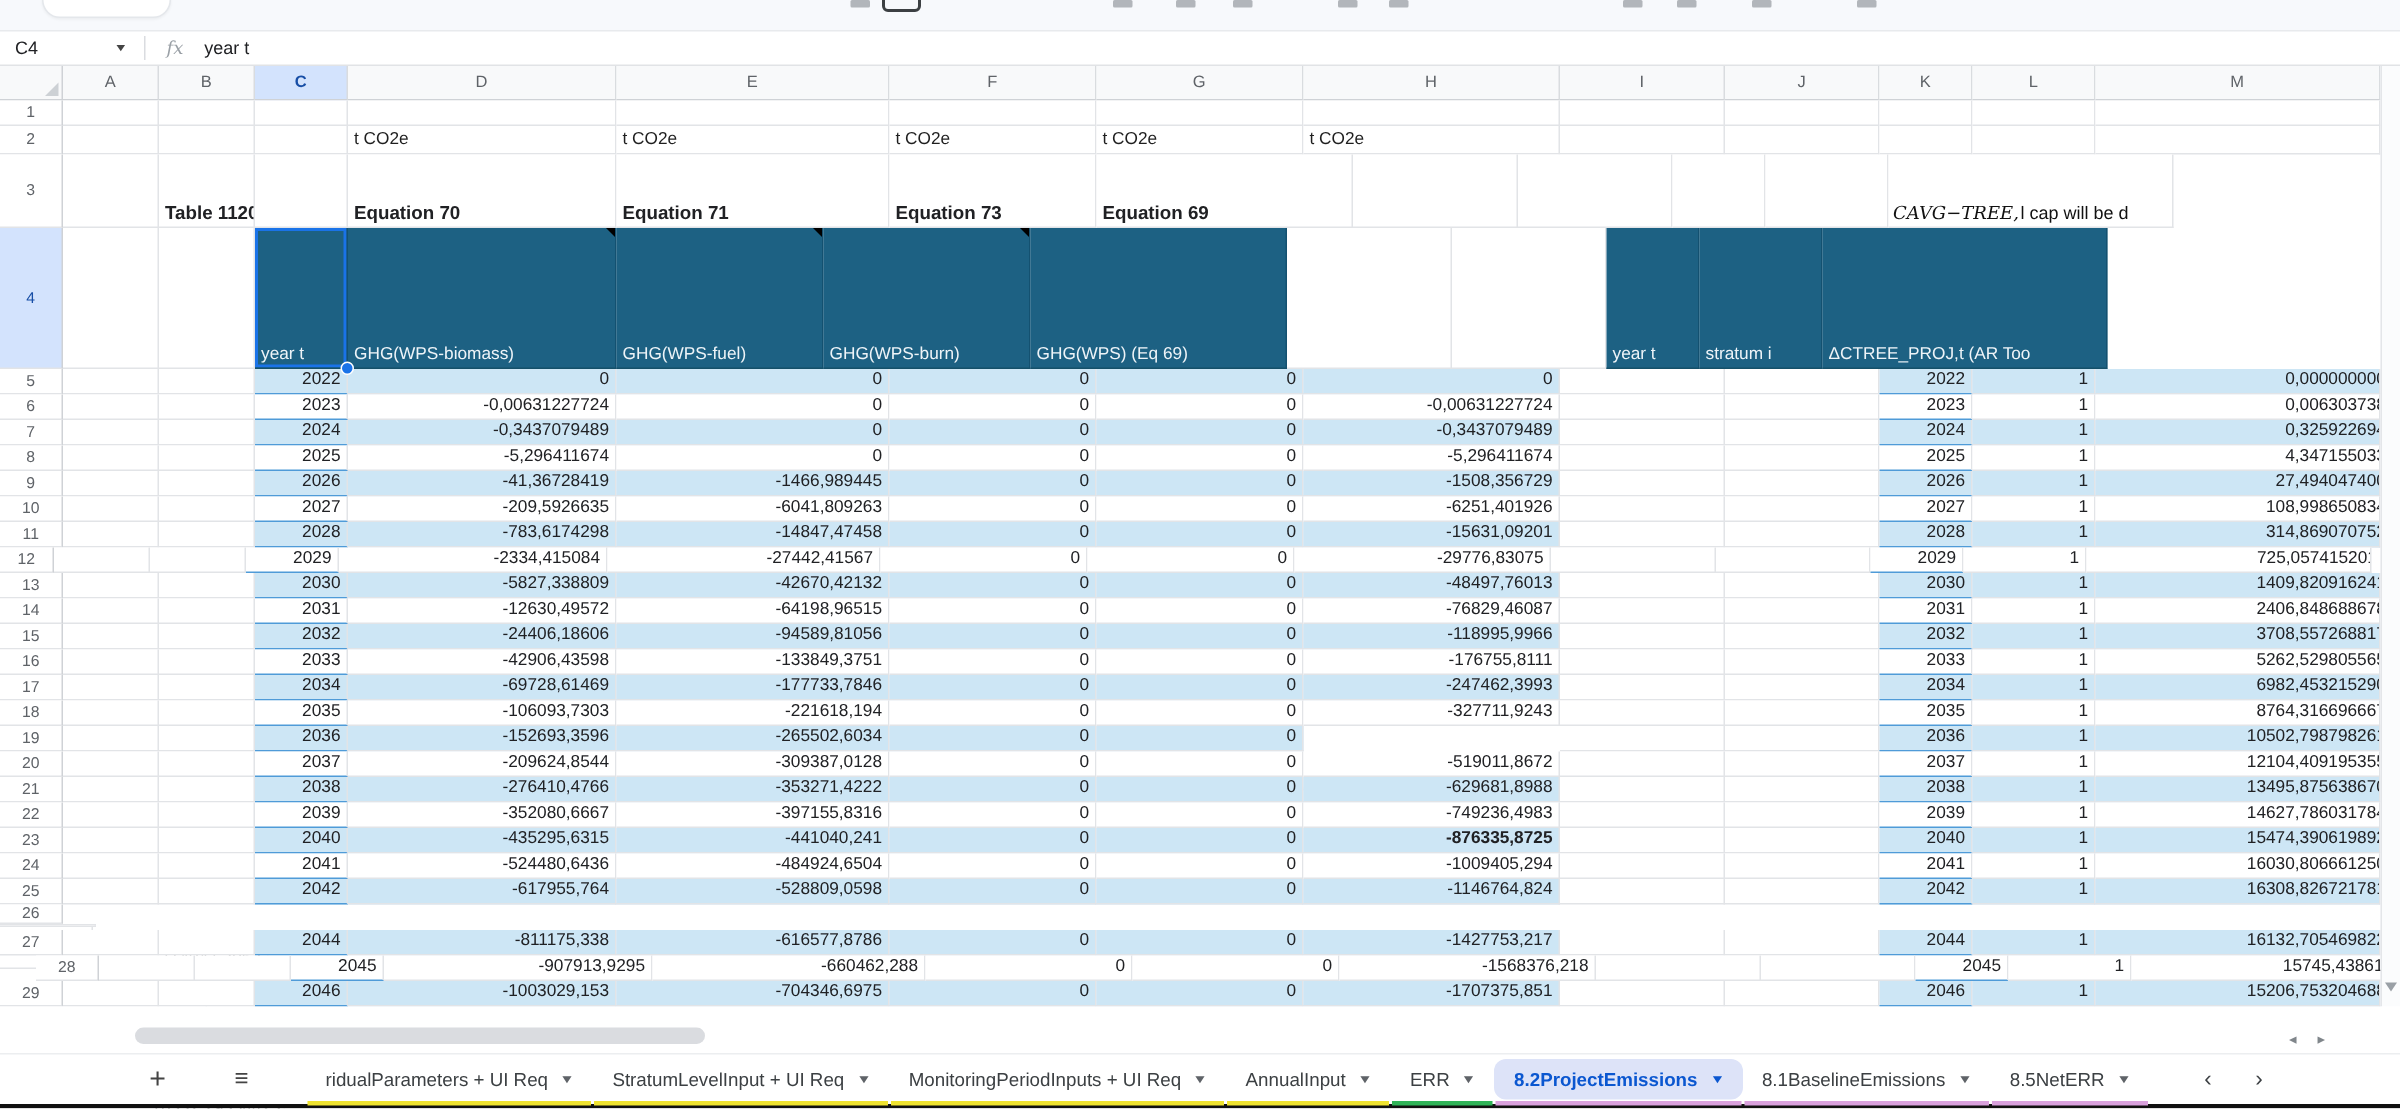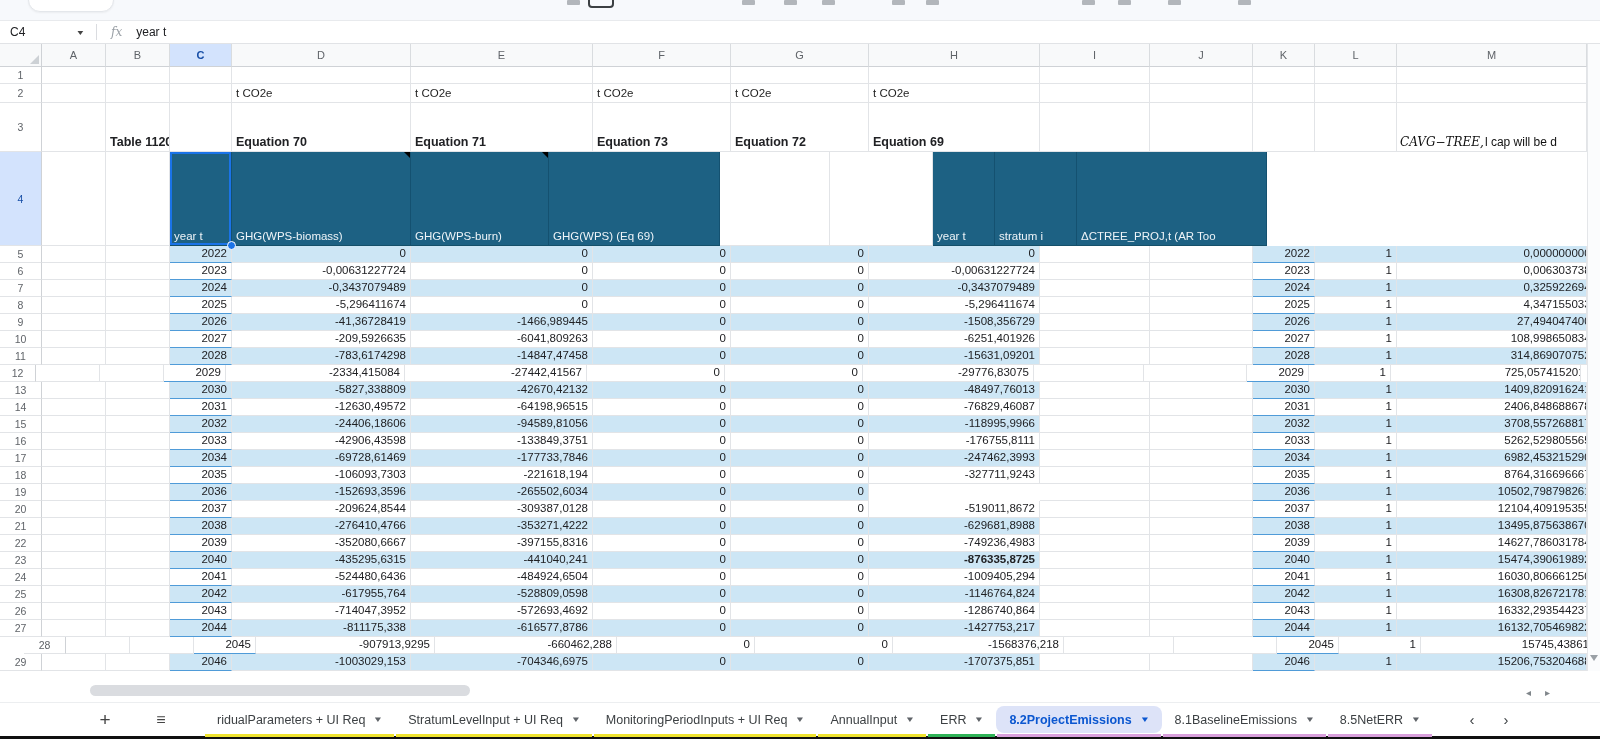--- a/index.html
+++ b/index.html
@@ -165,37 +165,37 @@
         <div class="cell" style="width: 190px;"></div>
       </div>
       <div class="grow" style="height: 49px;">
         <div class="cell rhead" style="width: 42px;">3</div>
         <div class="cell" style="width: 64px;"></div>
         <div class="cell bold-label" style="width: 64px;">Table 1120</div>
         <div class="cell" style="width: 62px;"></div>
         <div class="cell bold-label" style="width: 179px;">Equation 70</div>
         <div class="cell bold-label" style="width: 182px;">Equation 71</div>
         <div class="cell bold-label" style="width: 138px;">Equation 73</div>
-        <div class="cell bold-label" style="width: 138px;">Equation 72</div>
         <div class="cell bold-label" style="width: 171px;">Equation 69</div>
         <div class="cell" style="width: 110px;"></div>
         <div class="cell" style="width: 103px;"></div>
         <div class="cell" style="width: 62px;"></div>
         <div class="cell" style="width: 82px;"></div>
         <div class="cell m3wrap" style="width: 190px;">
           <div class="m3f">CAVG−TREE,</div>
           <div class="m3r">l cap will be d</div>
         </div>
       </div>
       <div class="grow" style="height: 94px;">
         <div class="cell rhead hsel" style="width: 42px;">4</div>
         <div class="cell" style="width: 64px;"></div>
         <div class="cell" style="width: 64px;"></div>
         <div class="cell teal selcell" style="width: 62px;">year t<div class="fill-handle"></div></div>
         <div class="cell teal note" style="width: 179px;">GHG(WPS-biomass)</div>
+        <div class="cell teal note" style="width: 138px;">GHG(WPS-fuel)</div>
         <div class="cell teal note" style="width: 138px;">GHG(WPS-burn)</div>
         <div class="cell teal" style="width: 171px;">GHG(WPS) (Eq 69)</div>
         <div class="cell" style="width: 110px;"></div>
         <div class="cell" style="width: 103px;"></div>
         <div class="cell teal" style="width: 62px;">year t</div>
         <div class="cell teal" style="width: 82px;">stratum i</div>
         <div class="cell teal" style="width: 190px;">ΔCTREE_PROJ,t (AR Too</div>
       </div>
       <div class="grow" style="height: 17px;">
         <div class="cell rhead" style="width: 42px;">5</div>
@@ -568,21 +568,21 @@
         <div class="cell num band" style="width: 138px;">0</div>
         <div class="cell num band" style="width: 171px;">-1146764,824</div>
         <div class="cell" style="width: 110px;"></div>
         <div class="cell" style="width: 103px;"></div>
         <div class="cell num ycell band" style="width: 62px;">2042</div>
         <div class="cell num band" style="width: 82px;">1</div>
         <div class="cell band" style="width: 190px;">
           <div class="minner">16308,8267217815</div>
         </div>
       </div>
-      <div class="grow" style="height: 17px;">
+      <div class="grow" style="height: 17px; flex-direction: column;">
         <div class="cell rhead" style="width: 42px;">26</div>
         <div class="cell" style="width: 64px;"></div>
         <div class="cell" style="width: 64px;"></div>
         <div class="cell num ycell" style="width: 62px;">2043</div>
         <div class="cell num" style="width: 179px;">-714047,3952</div>
         <div class="cell num" style="width: 182px;">-572693,4692</div>
         <div class="cell num" style="width: 138px;">0</div>
         <div class="cell num" style="width: 138px;">0</div>
         <div class="cell num" style="width: 171px;">-1286740,864</div>
         <div class="cell" style="width: 110px;"></div>

